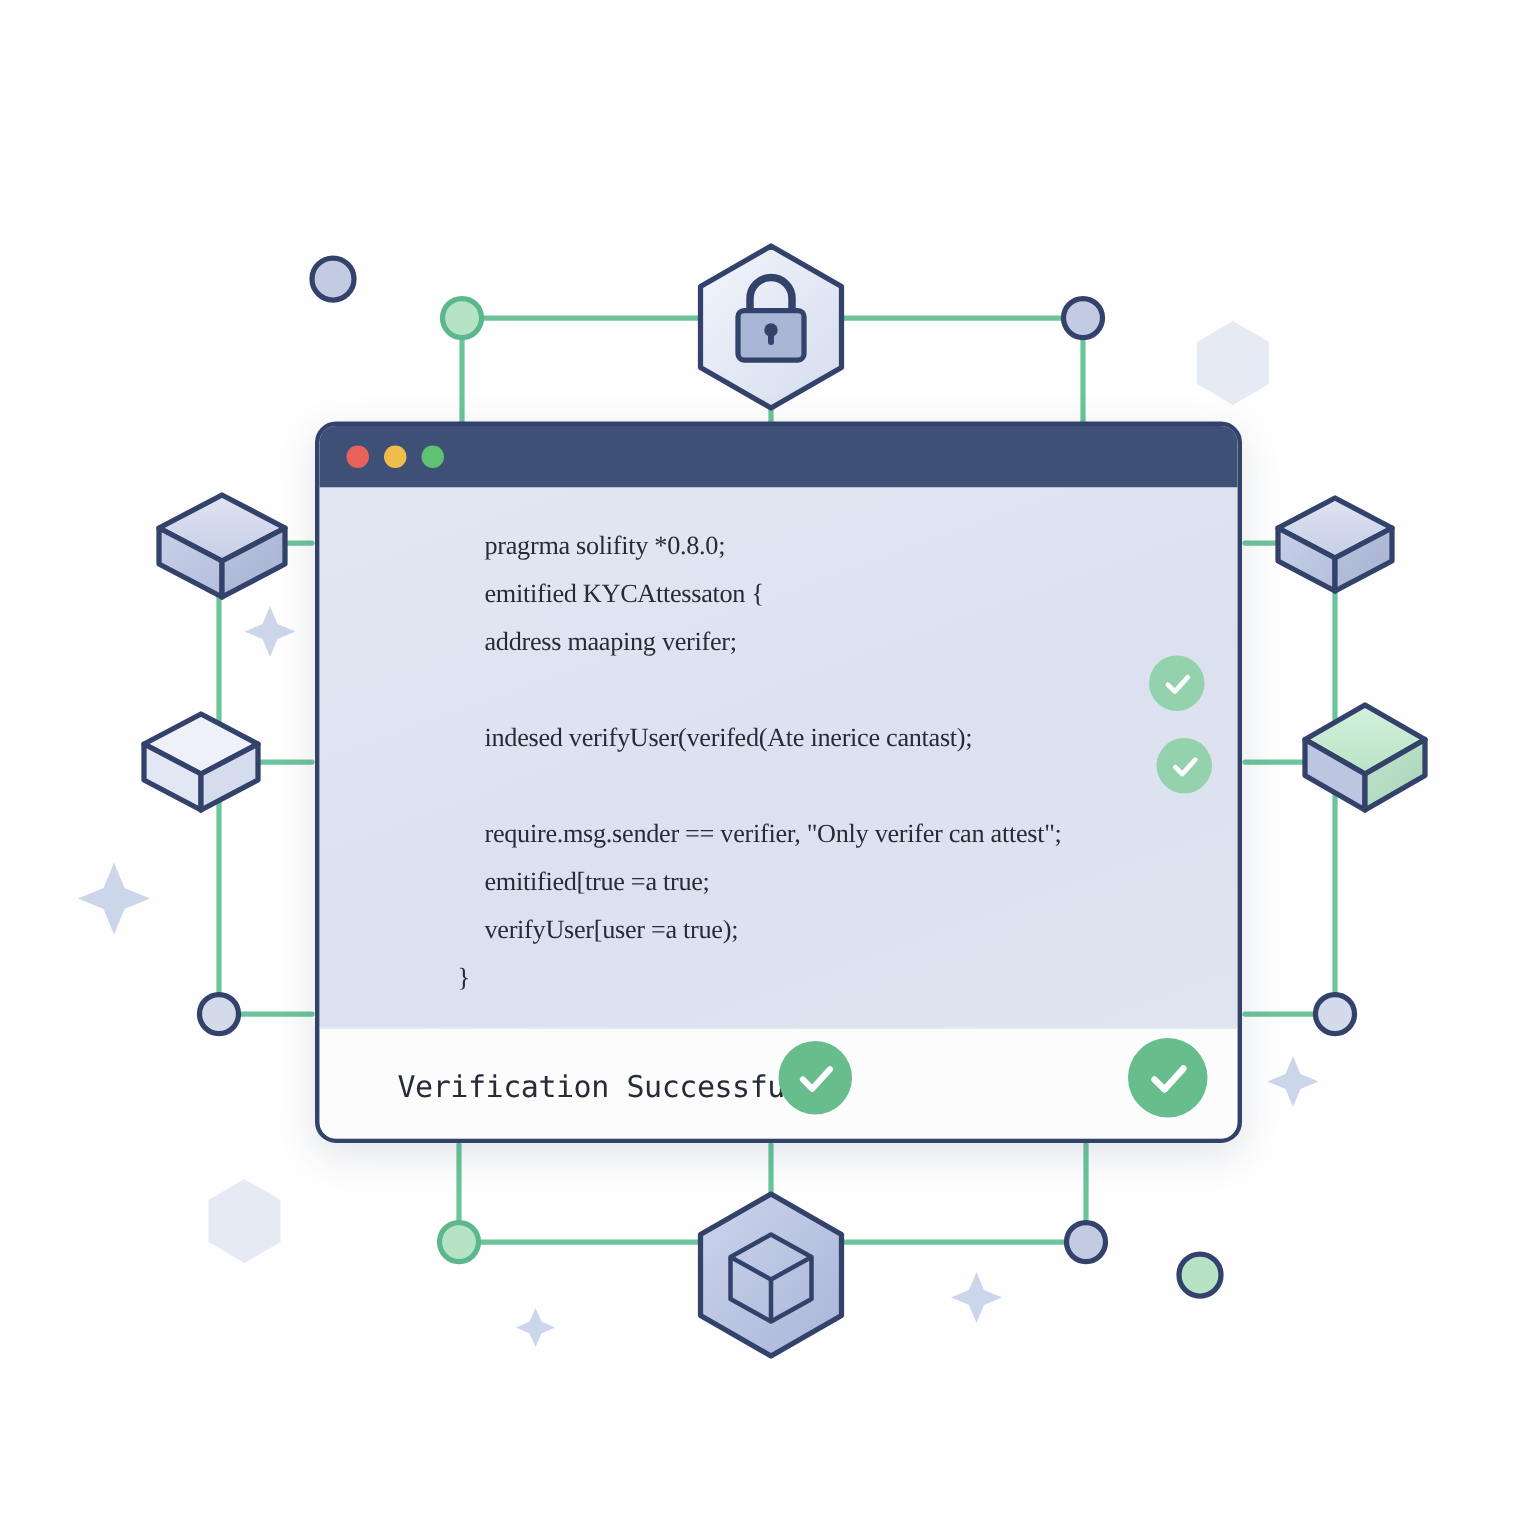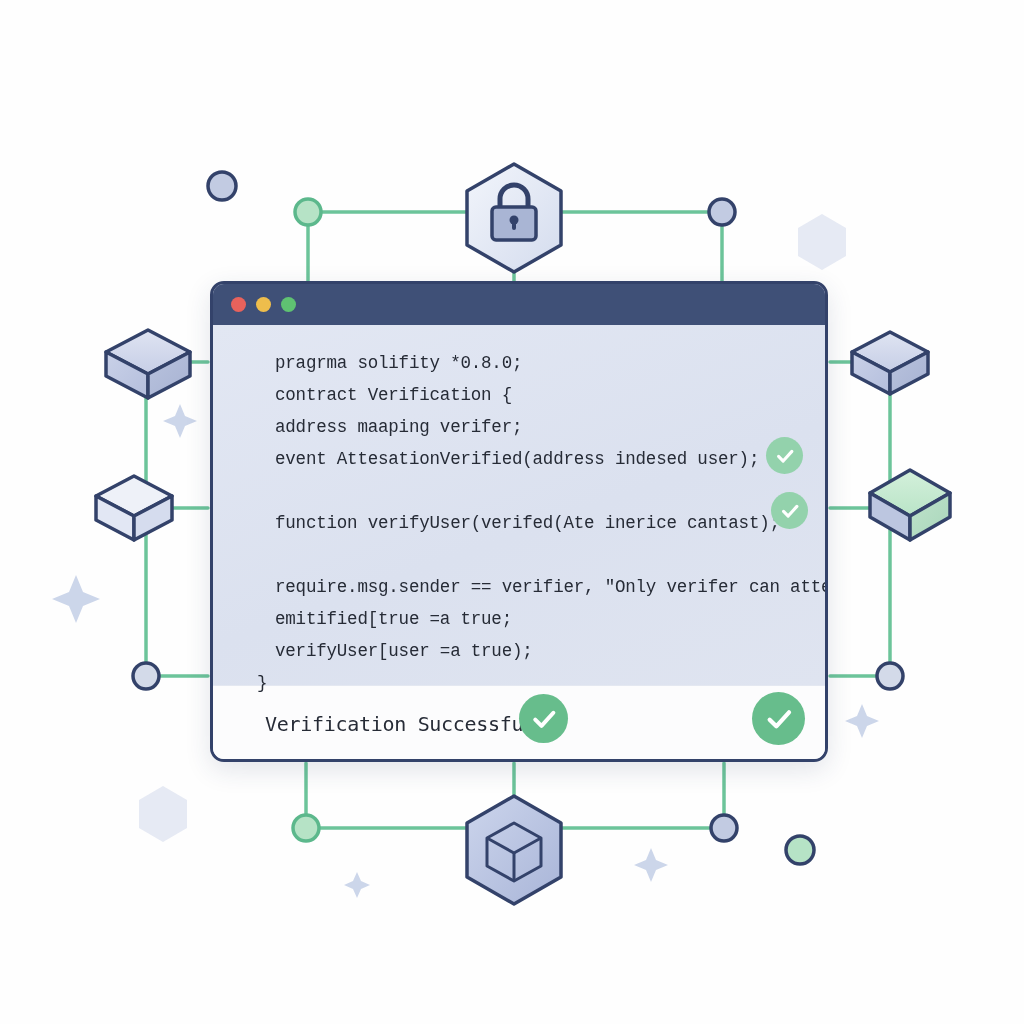--- a/index.html
+++ b/index.html
@@ -61,27 +61,28 @@
   .dot.green { background: #5fc272; }
 
   .code-area {
     position: relative;
     height: 360px;
     background: linear-gradient(160deg, #e2e7f3 0%, #dbe1ef 55%, #dfe4f0 100%);
     padding: 22px 0 0 0;
     box-sizing: border-box;
   }
   .code-line {
-    font-family: Liberation Mono, monospace;
+    font-family: Liberation Serif, serif;
     font-size: 17.5px;
     color: #262b36;
     line-height: 32px;
     white-space: pre;
     padding-left: 62px;
     letter-spacing: -0.2px;
+    margin-left: 48px;
   }
   .code-line.blank {
     height: 32px;
   }
   .code-line.outdent {
     padding-left: 44px;
   }
 
   .statusbar {
     height: 77px;
@@ -246,25 +247,24 @@
   <div class="window">
 
     <div class="titlebar">
       <span class="dot red"></span>
       <span class="dot yellow"></span>
       <span class="dot green"></span>
     </div>
 
     <div class="code-area">
       <div class="code-line">pragrma solifity *0.8.0;</div>
-      <div class="code-line">contract Verification {</div>
+      <div class="code-line">emitified KYCAttessaton {</div>
       <div class="code-line">address maaping verifer;</div>
-      <div class="code-line">event AttesationVerified(address indesed user);</div>
       <div class="code-line blank"></div>
-      <div class="code-line">function verifyUser(verifed(Ate inerice cantast);</div>
+      <div class="code-line">indesed verifyUser(verifed(Ate inerice cantast);</div>
       <div class="code-line blank"></div>
       <div class="code-line">require.msg.sender == verifier, "Only verifer can attest";</div>
       <div class="code-line">emitified[true =a true;</div>
       <div class="code-line">verifyUser[user =a true);</div>
       <div class="code-line outdent">}</div>
     </div>
 
     <div class="statusbar">
       <span class="status-text">Verification Successful!</span>
     </div>

